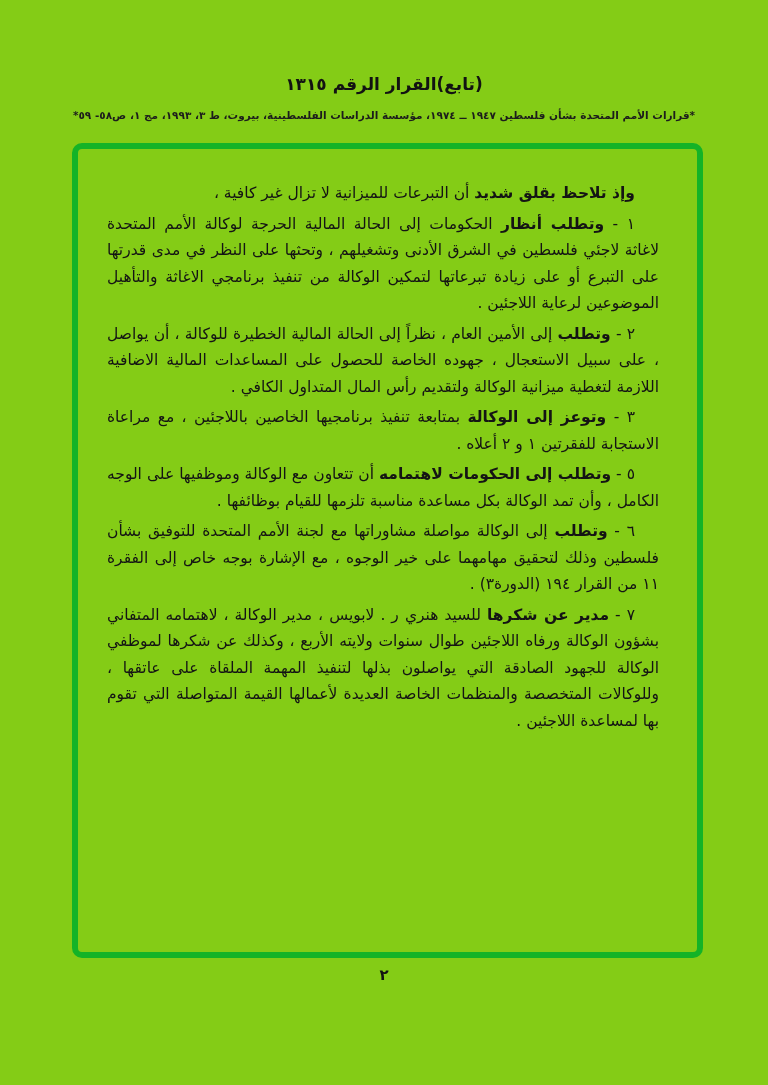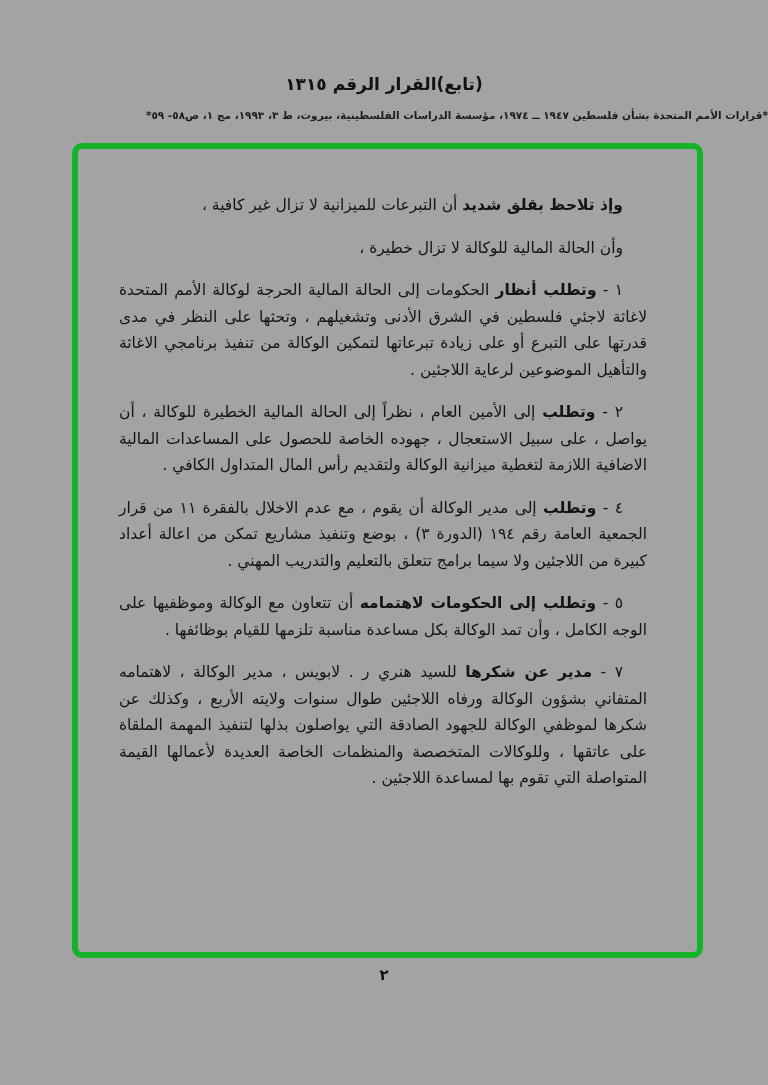--- a/index.html
+++ b/index.html
@@ -5,41 +5,41 @@
   html, body {
     margin: 0;
     padding: 0;
     background: #ffffff;
     font-family: "DejaVu Sans", sans-serif;
   }
   #page {
     position: relative;
     width: 768px;
     height: 1085px;
-    background: #a3a3a3;
+    background: #84cc16;
     overflow: hidden;
   }
   .doc-title {
     position: absolute;
     top: 74px;
     left: 0;
     width: 100%;
     text-align: center;
     direction: rtl;
     font-size: 17px;
     font-weight: 700;
     color: #121212;
     letter-spacing: 0.5px;
   }
   .doc-source {
     position: absolute;
     top: 109px;
     left: 0;
     width: 100%;
-    text-align: right;
+    text-align: center;
     direction: rtl;
     font-size: 10.5px;
     font-weight: 700;
     color: #1c1c1c;
     white-space: nowrap;
   }
   .content-frame {
     position: absolute;
     left: 72px;
     top: 143px;
@@ -55,21 +55,21 @@
     left: 103px;
     top: 176px;
     width: 560px;
     direction: rtl;
     text-align: justify;
     font-size: 15.5px;
     line-height: 26.5px;
     color: #141414;
   }
   .text-area p {
-    margin: 16px;
+    margin: 4px;
     padding: 0;
     text-indent: 24px;
   }
   .lead {
     font-weight: 700;
   }
   .page-number {
     position: absolute;
     top: 966px;
     left: 0;
@@ -86,23 +86,23 @@
 <div id="page">
 
   <div class="doc-title">(تابع)القرار الرقم ١٣١٥</div>
 
   <div class="doc-source">*قرارات الأمم المتحدة بشأن فلسطين ١٩٤٧ ــ ١٩٧٤، مؤسسة الدراسات الفلسطينية، بيروت، ط ٣، ١٩٩٣، مج ١، ص٥٨- ٥٩*</div>
 
   <div class="content-frame"></div>
 
   <div class="text-area">
     <p><span class="lead">وإذ تلاحظ بقلق شديد</span><span> أن التبرعات للميزانية لا تزال غير كافية ،</span></p>
-    <p><span class="lead"></span><span>وأن الحالة المالية للوكالة لا تزال خطيرة ،</span></p>
     <p><span>١ - </span><span class="lead">وتطلب أنظار</span><span> الحكومات إلى الحالة المالية الحرجة لوكالة الأمم المتحدة لاغاثة لاجئي فلسطين في الشرق الأدنى وتشغيلهم ، وتحثها على النظر في مدى قدرتها على التبرع أو على زيادة تبرعاتها لتمكين الوكالة من تنفيذ برنامجي الاغاثة والتأهيل الموضوعين لرعاية اللاجئين .</span></p>
     <p><span>٢ - </span><span class="lead">وتطلب</span><span> إلى الأمين العام ، نظراً إلى الحالة المالية الخطيرة للوكالة ، أن يواصل ، على سبيل الاستعجال ، جهوده الخاصة للحصول على المساعدات المالية الاضافية اللازمة لتغطية ميزانية الوكالة ولتقديم رأس المال المتداول الكافي .</span></p>
-    <p><span>٤ - </span><span class="lead">وتطلب</span><span> إلى مدير الوكالة أن يقوم ، مع عدم الاخلال بالفقرة ١١ من قرار الجمعية العامة رقم ١٩٤ (الدورة ٣) ، بوضع وتنفيذ مشاريع تمكن من اعالة أعداد كبيرة من اللاجئين ولا سيما برامج تتعلق بالتعليم والتدريب المهني .</span></p>
+    <p><span>٣ - </span><span class="lead">وتوعز إلى الوكالة</span><span> بمتابعة تنفيذ برنامجيها الخاصين باللاجئين ، مع مراعاة الاستجابة للفقرتين ١ و ٢ أعلاه .</span></p>
     <p><span>٥ - </span><span class="lead">وتطلب إلى الحكومات لاهتمامه</span><span> أن تتعاون مع الوكالة وموظفيها على الوجه الكامل ، وأن تمد الوكالة بكل مساعدة مناسبة تلزمها للقيام بوظائفها .</span></p>
+    <p><span>٦ - </span><span class="lead">وتطلب</span><span> إلى الوكالة مواصلة مشاوراتها مع لجنة الأمم المتحدة للتوفيق بشأن فلسطين وذلك لتحقيق مهامهما على خير الوجوه ، مع الإشارة بوجه خاص إلى الفقرة ١١ من القرار ١٩٤ (الدورة٣) .</span></p>
     <p><span>٧ - </span><span class="lead">مدير عن شكرها</span><span> للسيد هنري ر . لابويس ، مدير الوكالة ، لاهتمامه المتفاني بشؤون الوكالة ورفاه اللاجئين طوال سنوات ولايته الأربع ، وكذلك عن شكرها لموظفي الوكالة للجهود الصادقة التي يواصلون بذلها لتنفيذ المهمة الملقاة على عاتقها ، وللوكالات المتخصصة والمنظمات الخاصة العديدة لأعمالها القيمة المتواصلة التي تقوم بها لمساعدة اللاجئين .</span></p>
   </div>
 
   <div class="page-number">٢</div>
 
 </div>
 
 </body></html>

